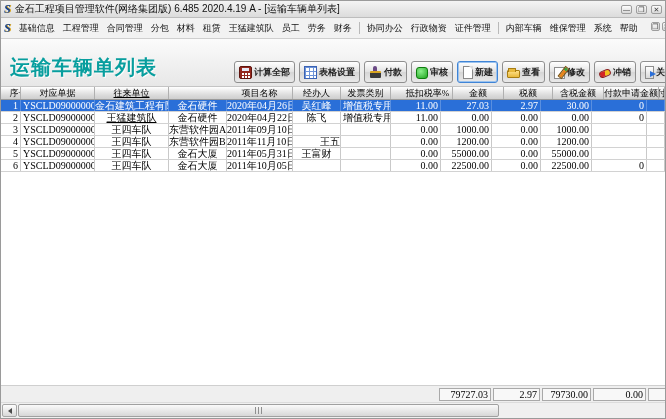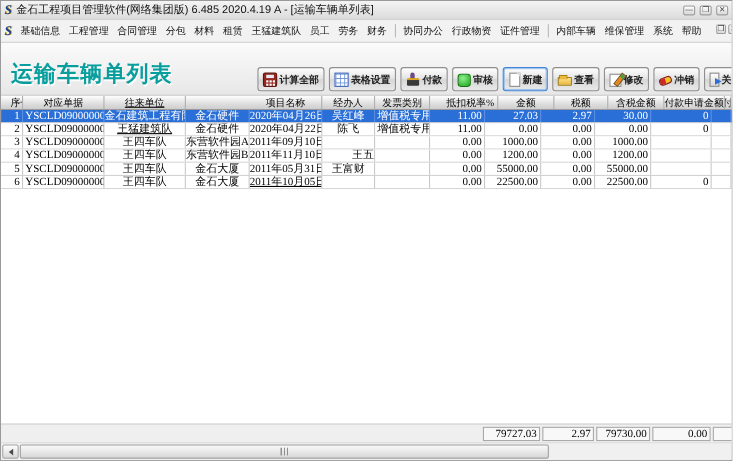--- a/index.html
+++ b/index.html
@@ -286,21 +286,21 @@
           <div class="gc" style="width: 49px; text-align: right; padding-right: 2px;">0.00</div>
           <div class="gc" style="width: 51px; text-align: right; padding-right: 2px;">55000.00</div>
           <div class="gc" style="width: 55px; text-align: right; padding-right: 2px;"></div>
           <div class="gc" style="flex: 1 1 0%; text-align: left; padding-left: 2px;"></div>
         </div>
         <div class="gr">
           <div class="gc" style="width: 20px; text-align: right; padding-right: 2px;">6</div>
           <div class="gc" style="width: 74px; text-align: left; padding-left: 2px;">YSCLD090000005</div>
           <div class="gc" style="width: 74px; text-align: center;">王四车队</div>
           <div class="gc" style="width: 58px; text-align: center;">金石大厦</div>
-          <div class="gc" style="width: 66px; text-align: center; text-decoration: underline;">2011年10月05日</div>
+          <div class="gc" style="width: 66px; text-align: center;">2011年10月05日</div>
           <div class="gc" style="width: 48px; text-align: center;"></div>
           <div class="gc" style="width: 50px; text-align: left; padding-left: 2px;"></div>
           <div class="gc" style="width: 50px; text-align: right; padding-right: 2px;">0.00</div>
           <div class="gc" style="width: 51px; text-align: right; padding-right: 2px;">22500.00</div>
           <div class="gc" style="width: 49px; text-align: right; padding-right: 2px;">0.00</div>
           <div class="gc" style="width: 51px; text-align: right; padding-right: 2px;">22500.00</div>
           <div class="gc" style="width: 55px; text-align: right; padding-right: 2px;">0</div>
           <div class="gc" style="flex: 1 1 0%; text-align: left; padding-left: 2px;"></div>
         </div>
       </div>

